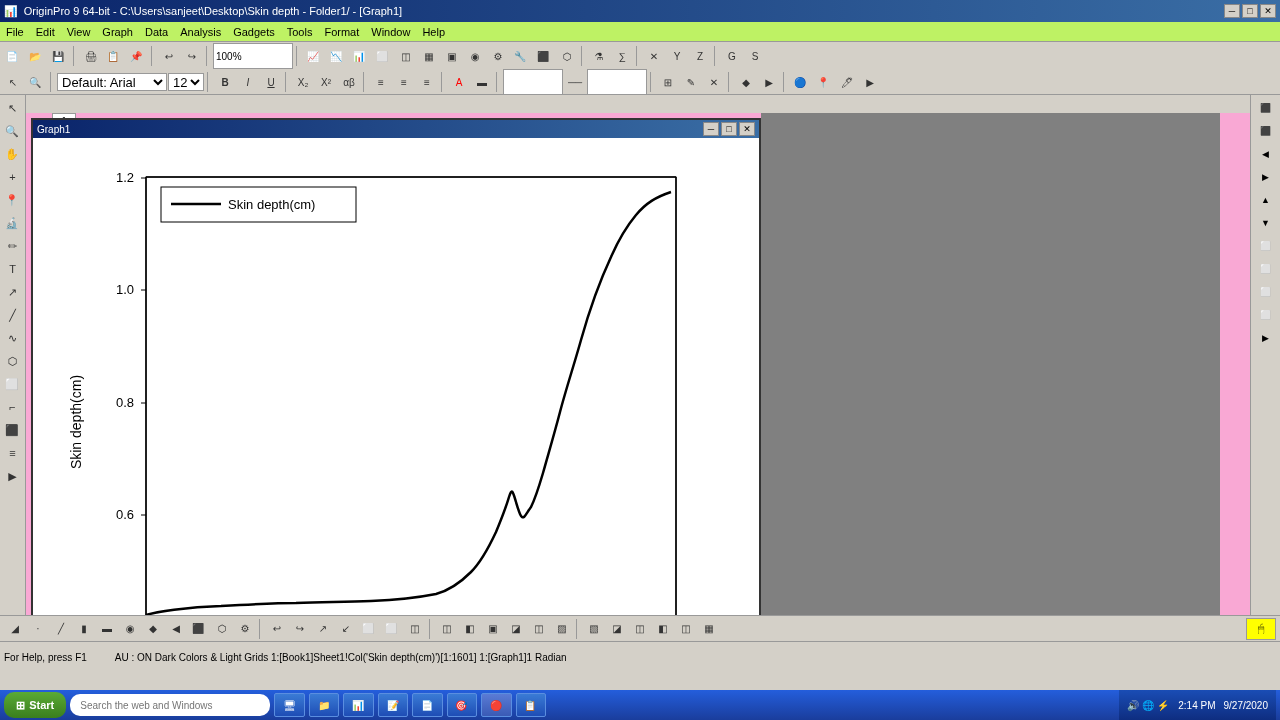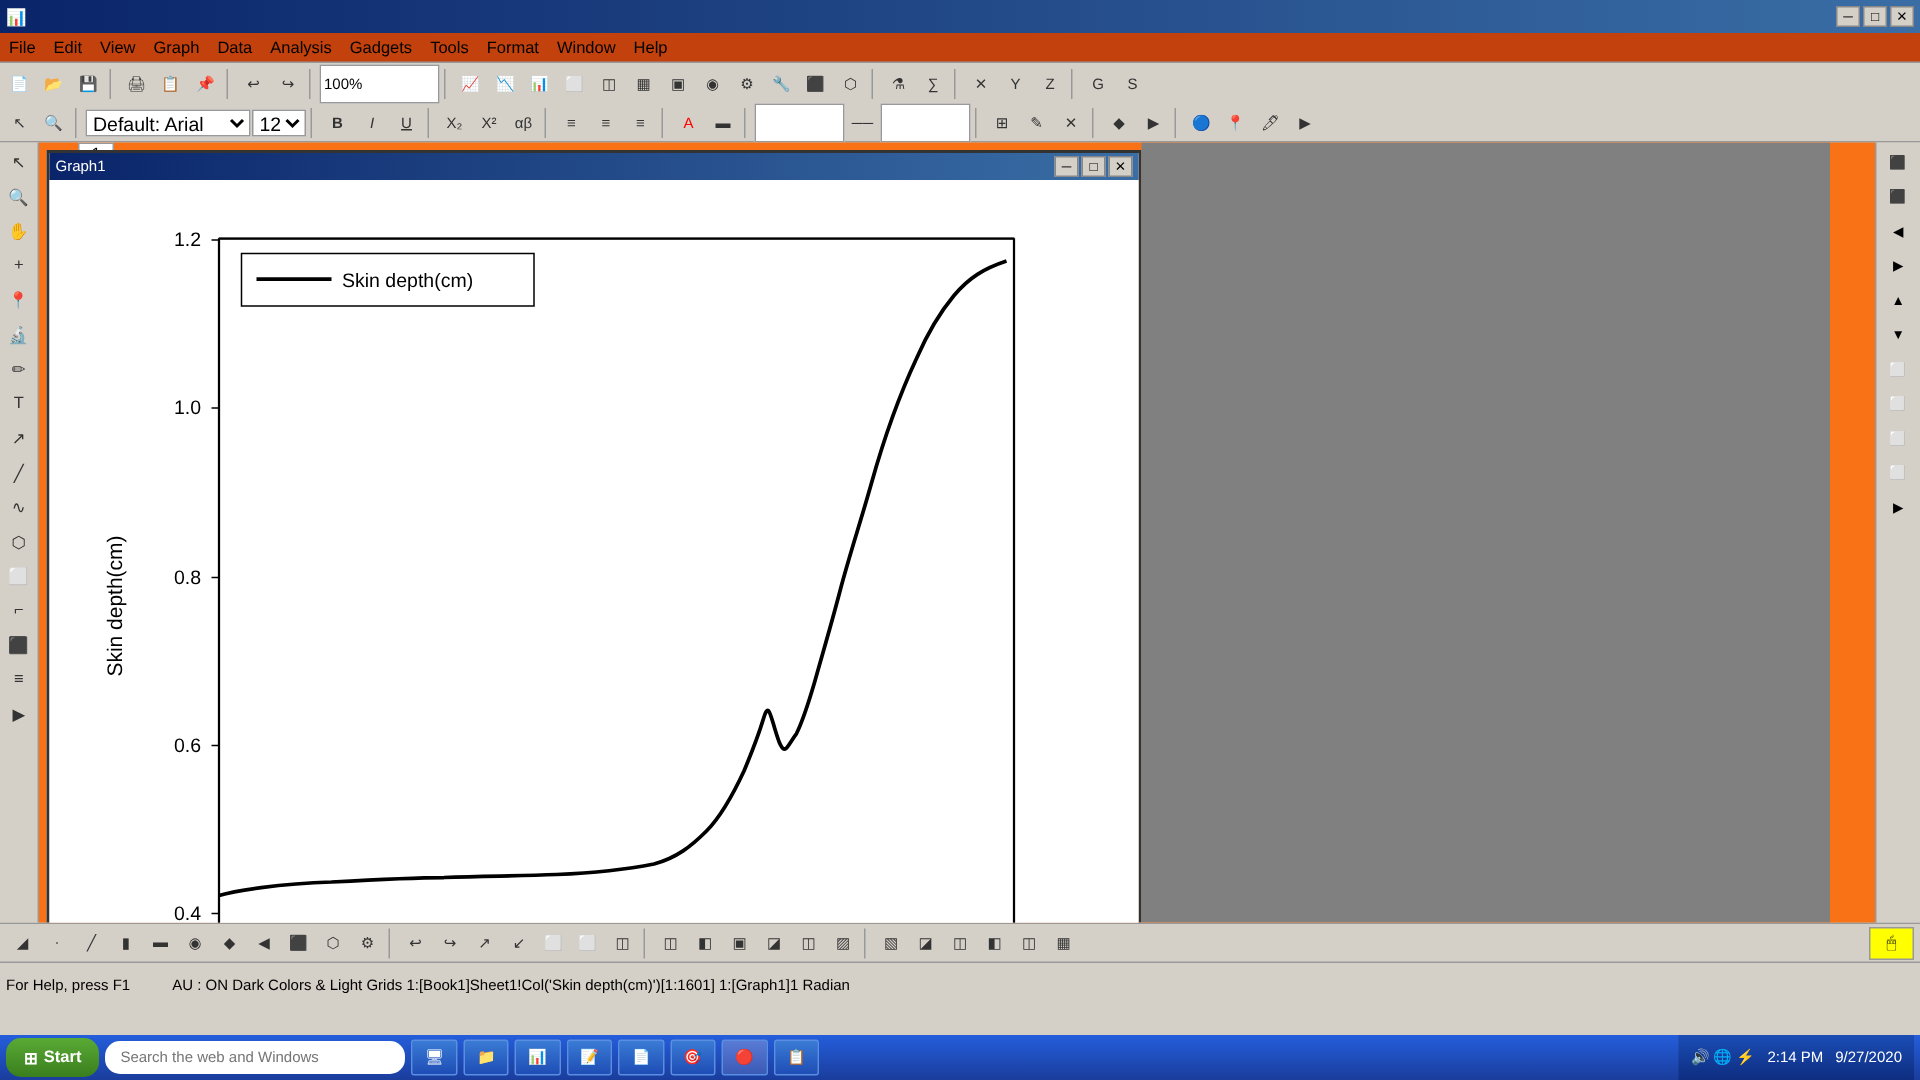--- a/index.html
+++ b/index.html
@@ -24,21 +24,21 @@
       border: 1px solid #888;
       font-size: 9px;
       display: flex; align-items: center; justify-content: center;
       cursor: pointer;
       color: #000;
     }
 
     
     #menubar {
       height: 20px;
-      background: #c2410c;
+      background: #bef264;
       display: flex;
       align-items: center;
       border-bottom: 1px solid #999;
     }
     .menu-item {
       padding: 2px 6px;
       font-size: 11px;
       cursor: pointer;
     }
 
@@ -102,23 +102,24 @@
       border: 1px solid transparent;
       display: flex; align-items: center; justify-content: center;
       cursor: pointer;
       font-size: 11px;
       color: #333;
     }
 
     
     #content-area {
       flex: 1;
-      background: #f97316;
+      background: #f9a8d4;
       position: relative;
       overflow: hidden;
+      margin-top: 18px;
     }
 
     
     #graph-window {
       position: absolute;
       top: 5px;
       left: 5px;
       width: 730px;
       height: 650px;
       background: white;
@@ -261,20 +262,21 @@
       font-size: 11px;
       cursor: pointer;
     }
   </style>
 </head>
 <body>
 
 <div id="titlebar">
   <div id="titlebar-title">
     <span>📊</span>
+    <span>OriginPro 9 64-bit - C:\Users\sanjeet\Desktop\Skin depth - Folder1/ - [Graph1]</span>
   </div>
   <div id="titlebar-controls">
     <div class="title-btn">─</div>
     <div class="title-btn">□</div>
     <div class="title-btn">✕</div>
   </div>
 </div>
 
 <div id="menubar">
   <div class="menu-item">File</div>

